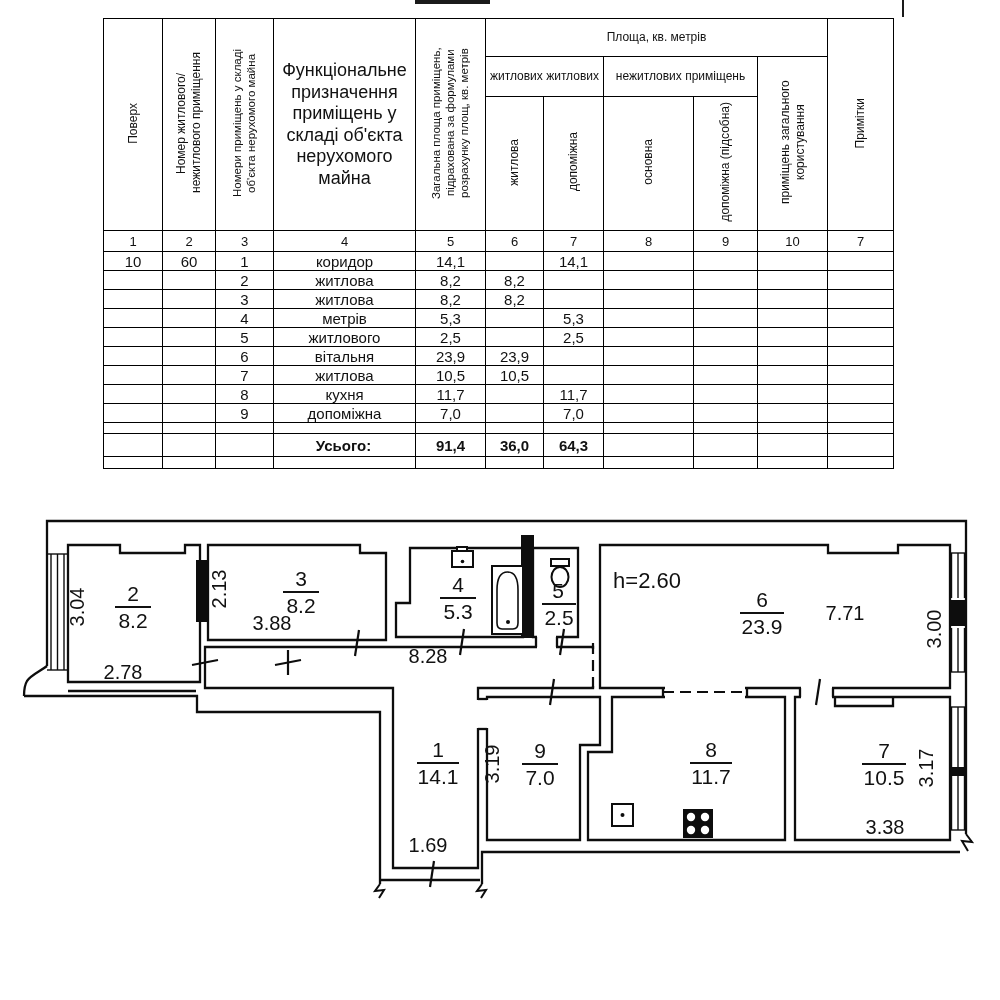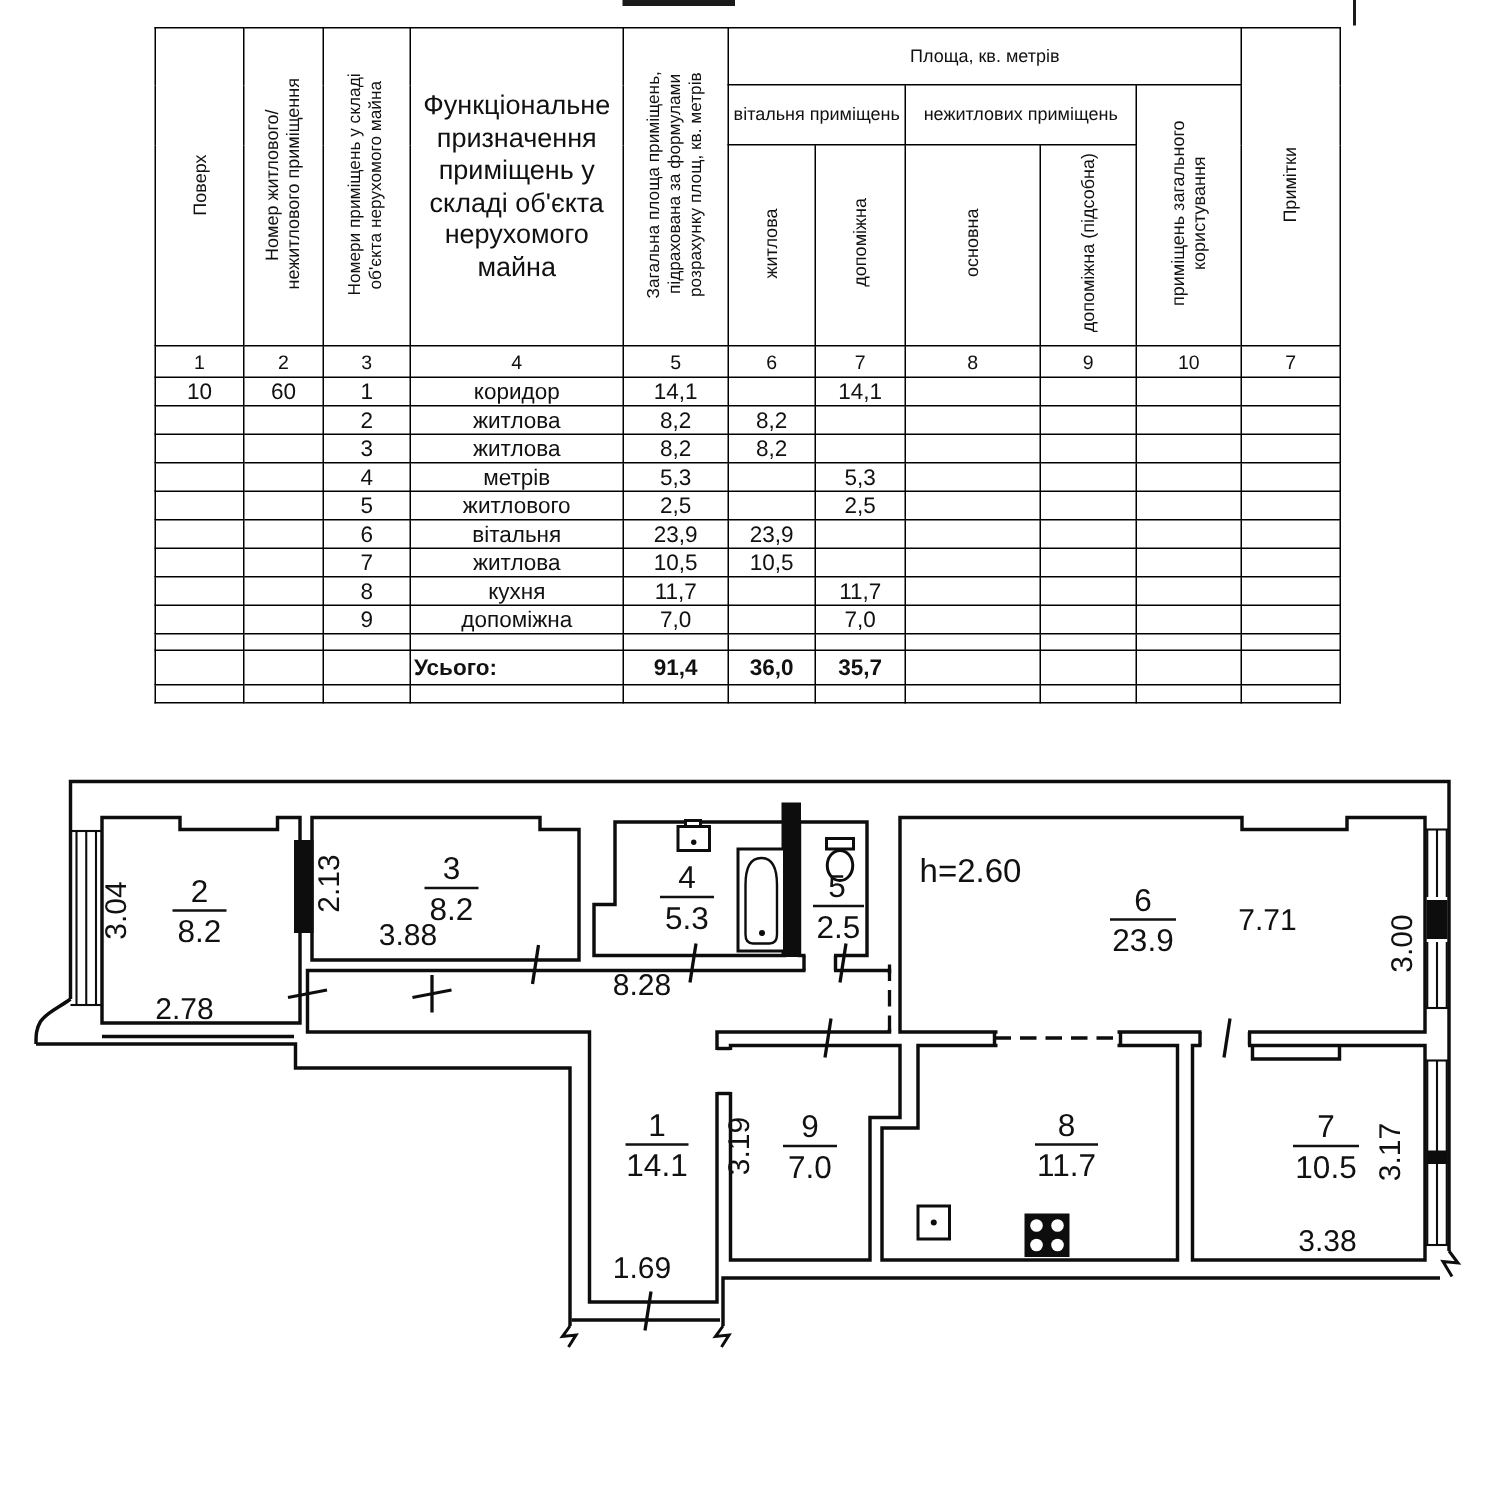--- a/index.html
+++ b/index.html
@@ -12,21 +12,21 @@
   table.areas{position:absolute;left:103px;top:18px;width:790px;border-collapse:collapse;table-layout:fixed;}
   table.areas th,table.areas td{border:1.6px solid #000;padding:0 2px;font-weight:normal;overflow:hidden;}
   tr.h1{height:38px;} tr.h2{height:37px;} tr.h3{height:102px;} tr.nrow{height:21px;} tr.dr{height:19px;}
   tr.tot{height:23px;}
   th{font-size:12px;line-height:1.2;text-align:center;vertical-align:middle;}
   th .vt{writing-mode:vertical-rl;transform:rotate(180deg);display:inline-block;line-height:1.22;font-size:12px;max-height:170px;}
   th.long .vt{font-size:11.5px;}
   td{font-size:13px;text-align:center;vertical-align:middle;}
   tr.dr td{font-size:15px;}
   tr.tot td{font-size:15px;font-weight:bold;}
-  tr.tot td.lbl{text-align:left;padding-right:4px;margin-top:44px;}
+  tr.tot td.lbl{text-align:center;padding-right:4px;margin-top:44px;}
   tr.blank1 td{height:10px;} tr.blank2 td{height:11px;}
 
   
   svg.plan{position:absolute;left:0;top:500px;}
   .w{stroke:#0d0d0d;stroke-width:2.3;fill:none;}
   .room{stroke:#0d0d0d;stroke-width:2.3;fill:#fff;}
   .thick{fill:#0d0d0d;}
   .erase{stroke:#fff;stroke-width:4;fill:none;}
   .dash{stroke:#0d0d0d;stroke-width:2.2;fill:none;stroke-dasharray:11 6;}
   .win{stroke:#0d0d0d;stroke-width:1.4;fill:none;}
@@ -62,21 +62,21 @@
     <tr class="h1">
       <th rowspan="3"><span class="vt">Поверх</span></th>
       <th rowspan="3"><span class="vt">Номер житлового/нежитлового приміщення</span></th>
       <th rowspan="3" class="long"><span class="vt">Номери приміщень у складі об'єкта нерухомого майна</span></th>
       <th rowspan="3" style="font-size:18px">Функціональне призначення приміщень у складі об'єкта нерухомого майна</th>
       <th rowspan="3" class="long"><span class="vt">Загальна площа приміщень, підрахована за формулами розрахунку площ, кв. метрів</span></th>
       <th colspan="5">Площа, кв. метрів</th>
       <th rowspan="3"><span class="vt">Примітки</span></th>
     </tr>
     <tr class="h2">
-      <th colspan="2">вітальня приміщень</th>
+      <th colspan="2">житлових житлових</th>
       <th colspan="2">нежитлових приміщень</th>
       <th rowspan="2"><span class="vt">приміщень загального користування</span></th>
     </tr>
     <tr class="h3">
       <th><span class="vt">житлова</span></th>
       <th><span class="vt">допоміжна</span></th>
       <th><span class="vt">основна</span></th>
       <th><span class="vt">допоміжна (підсобна)</span></th>
     </tr>
     <tr class="nrow" id="numrow">
@@ -224,21 +224,21 @@
         <td></td>
         <td></td>
       </tr>
       <tr class="tot">
         <td></td>
         <td></td>
         <td></td>
         <td class="lbl">Усього:</td>
         <td>91,4</td>
         <td>36,0</td>
-        <td>35,7</td>
+        <td>64,3</td>
         <td></td>
         <td></td>
         <td></td>
         <td></td>
       </tr>
       <tr class="blank2">
         <td></td>
         <td></td>
         <td></td>
         <td></td>

